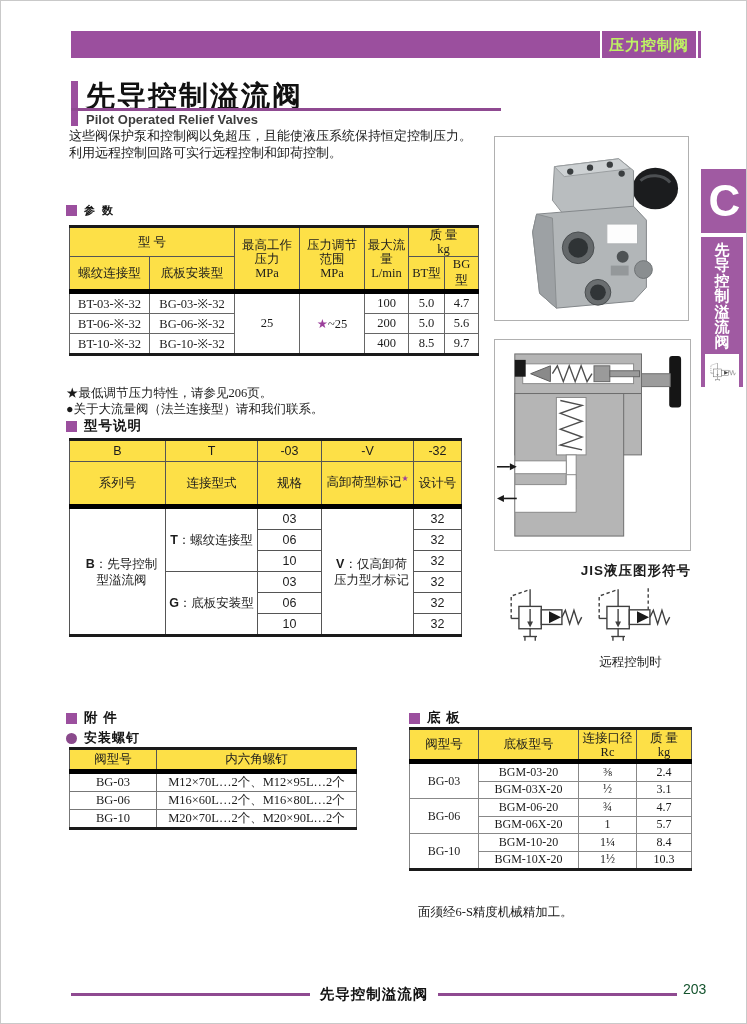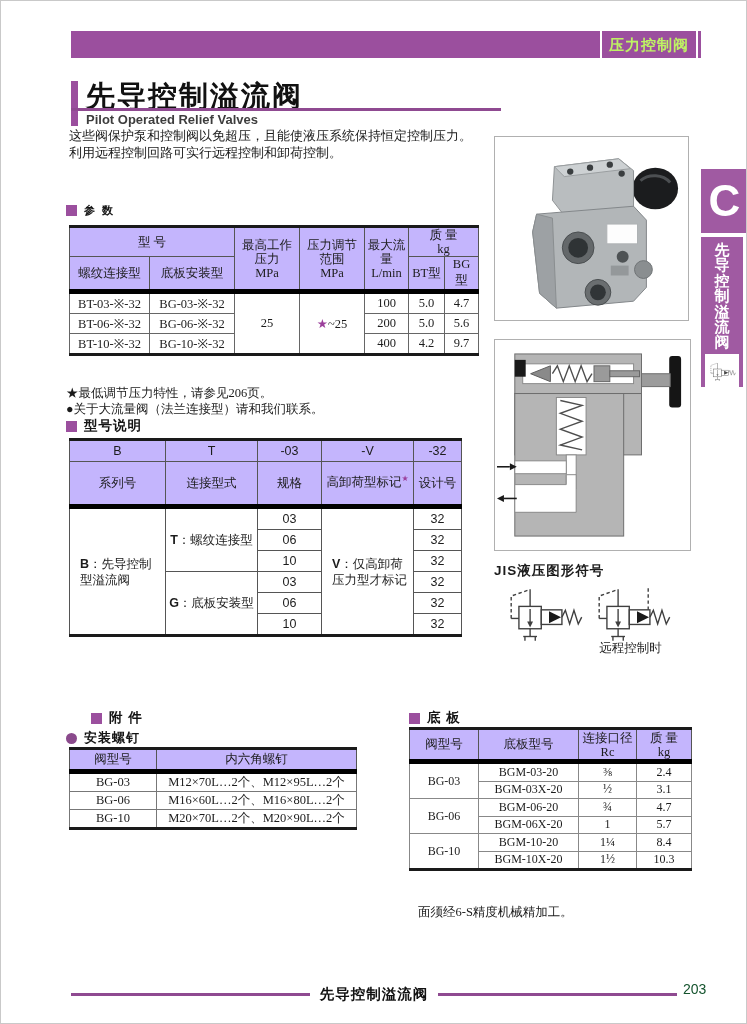--- a/index.html
+++ b/index.html
@@ -24,58 +24,58 @@
   .sec{display:flex;align-items:center;gap:7px;}
   .sq{width:11px;height:11px;background:#9b4f9e;display:inline-block;}
   .dot{width:11px;height:11px;border-radius:50%;background:#8a4a8c;display:inline-block;}
   .sec .lbl{font-size:11px;font-weight:bold;color:#141414;letter-spacing:2px;}
   .sec .lbl2{font-size:13.5px;font-weight:bold;color:#141414;letter-spacing:1px;}
 
   
   table.cat{border-collapse:collapse;table-layout:fixed;border-top:3px solid #1a1a1a;border-bottom:3px solid #1a1a1a;}
   table.cat th,table.cat td{border:1px solid #555;text-align:center;vertical-align:middle;padding:0 2px;
        font-size:12.5px;font-weight:normal;color:#1c1c1c;overflow:hidden;}
-  table.cat thead th{background:#c4b5fd;}
+  table.cat thead th{background:#fde047;}
   table.cat th.hb{border-bottom:5px solid #000000;}
   .blk{display:block;line-height:14px;}
   .dashL{border-left:1px dashed #888 !important;}
   .star{color:#9b3f9b;}
   .codehead{font-family:"Liberation Sans","DejaVu Sans",sans-serif;font-weight:bold;font-size:17px;}
   .bnum{font-family:"Liberation Sans","DejaVu Sans",sans-serif;font-weight:bold;font-size:13px;}
   .pfx{font-family:"Liberation Sans","DejaVu Sans",sans-serif;font-weight:bold;}
   #params-table-wrap{left:68px;top:224px;}
   #params-table{width:409px;}
   #params-table tbody td{height:19px;border-color:#666;}
   #params-table thead tr:first-child th{height:27px;}
   #params-table thead tr:last-child th{height:28px;}
   #model-table-wrap{left:68px;top:437px;}
   #model-table{width:392px;}
   #model-table thead tr:first-child th{height:20px;}
   #model-table thead tr:last-child th{height:42px;}
   #model-table tbody td{height:20px;}
-  #model-table td.lalign{text-align:left;padding-left:10px;line-height:16px;}
+  #model-table td.lalign{text-align:center;padding-left:10px;line-height:16px;}
   #acc-table-wrap{left:68px;top:746px;}
   #acc-table{width:287px;}
   #acc-table thead th{height:19px;}
   #acc-table tbody td{height:17px;border-color:#777;}
   #sub-table-wrap{left:408px;top:726px;}
   #sub-table{width:282px;}
   #sub-table thead th{height:29px;}
   #sub-table tbody td{height:16.5px;font-size:12px;}
   #sub-table tbody tr td{border-color:#888;}
   #sub-table tbody tr.gstart td{border-top:1px solid #333;}
 
   .note{font-size:12.5px;line-height:16px;color:#1a1a1a;margin-top:36px;}
 
   
   .imgbox{border:1px solid #b0b0b0;background:#fff;box-sizing:border-box;}
   #photo-box{left:493px;top:135px;width:195px;height:185px;}
   #cs-box{left:493px;top:338px;width:197px;height:212px;}
-  #jis-title{left:493px;top:561px;width:197px;text-align:left;font-weight:bold;font-size:13.5px;letter-spacing:1px;}
-  #jis-caption{left:567px;top:639px;width:125px;text-align:center;font-size:12.5px;}
+  #jis-title{left:493px;top:561px;width:197px;text-align:right;font-weight:bold;font-size:13.5px;letter-spacing:1px;}
+  #jis-caption{left:567px;top:653px;width:125px;text-align:center;font-size:12.5px;}
 
   
   #tab-c{left:700px;top:168px;width:47px;height:64px;background:#a05aa2;display:flex;align-items:center;justify-content:center;}
   #tab-c .c{color:#fff;font-weight:bold;font-size:44px;line-height:60px;}
   #tab-body{left:700px;top:236px;width:42px;height:150px;background:#a05aa2;}
   #tab-vtext{width:17px;margin:5px auto 0;color:#fff;font-weight:bold;font-size:15px;line-height:15.4px;
              word-break:break-all;text-align:center;}
   #tab-iconbox{width:34px;height:36px;background:#fff;margin:4px auto 0;display:flex;align-items:center;justify-content:center;}
 
   
@@ -179,21 +179,21 @@
           <td>BT-06-※-32</td>
           <td>BG-06-※-32</td>
           <td>200</td>
           <td>5.0</td>
           <td>5.6</td>
         </tr>
         <tr>
           <td>BT-10-※-32</td>
           <td>BG-10-※-32</td>
           <td>400</td>
-          <td>4.2</td>
+          <td>8.5</td>
           <td>9.7</td>
         </tr>
       </tbody>
     </table>
   </div>
 
   <div class="abs note" style="left:65px;top:348px;">
     <div>★最低调节压力特性，请参见206页。</div>
     <div>●关于大流量阀（法兰连接型）请和我们联系。</div>
   </div>
@@ -255,21 +255,21 @@
         </tr>
         <tr>
           <td class="bnum">10</td>
           <td class="bnum">32</td>
         </tr>
       </tbody>
     </table>
   </div>
 
 
-  <div class="abs sec" style="left:65px;top:708px;margin-left:25px;">
+  <div class="abs sec" style="left:65px;top:708px;">
     <span class="sq"></span>
     <span class="lbl2 sans">附 件</span>
   </div>
   <div class="abs sec" style="left:65px;top:728px;">
     <span class="dot"></span>
     <span class="lbl2 sans" style="font-size:13px">安装螺钉</span>
   </div>
 
   <div id="acc-table-wrap" class="abs">
     <table id="acc-table" class="cat">

